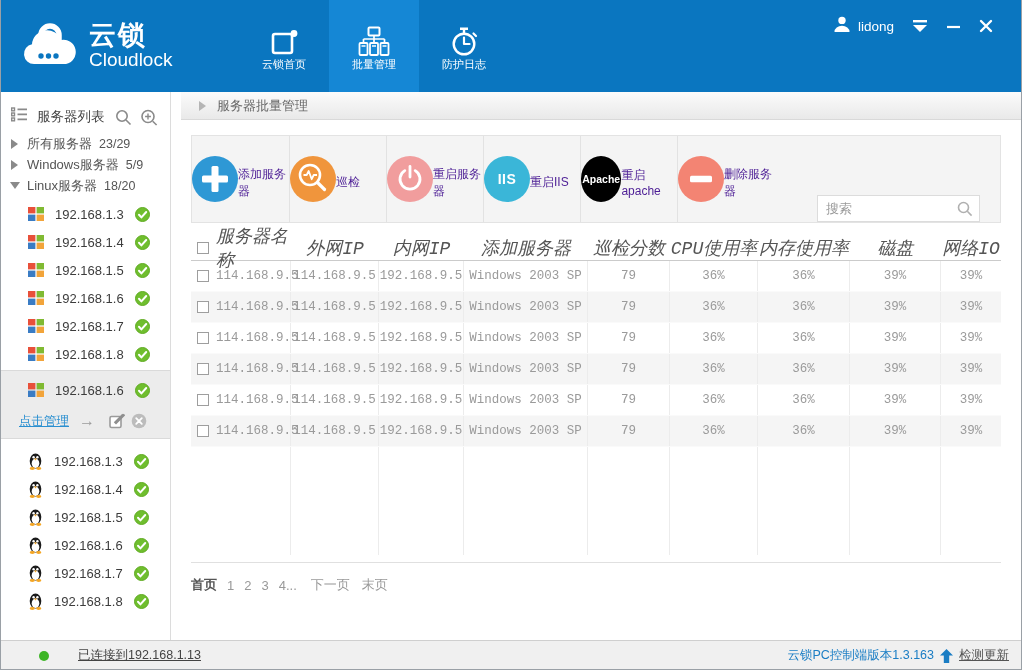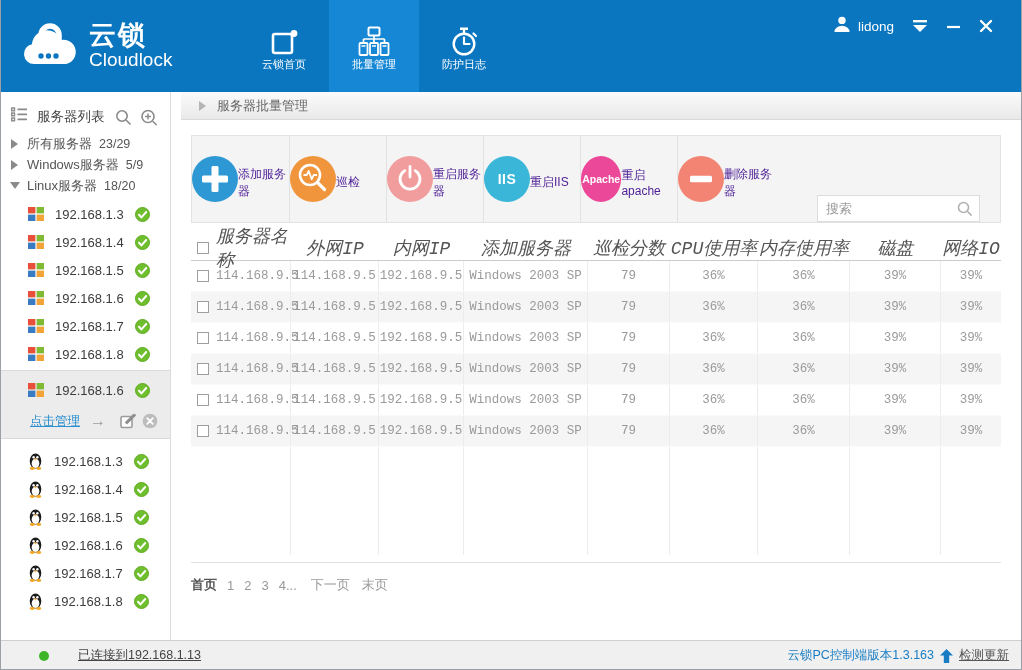--- a/index.html
+++ b/index.html
@@ -39,21 +39,21 @@
   .arr-down { width:0; height:0; border-left:5px solid transparent; border-right:5px solid transparent;
               border-top:7px solid #8a8a8a; margin-right:7px; margin-left:-1px; }
   .tree-count { margin-left:7px; font-size:12.5px; color:#555; }
   .srv-list { margin-top:4px; }
   .srv { height:28px; display:flex; align-items:center; padding-left:27px; font-size:13px;
          color:#3c3c3c; cursor:pointer; }
   .srv .sicon { margin-right:11px; display:flex; }
   .srv .scheck { margin-left:11px; display:flex; }
   .selected-block { background:#ececec; border-top:1px solid #dadada; border-bottom:1px solid #dadada;
                     padding:5px 0 8px; margin-top:2px; }
-  .manage-row { display:flex; align-items:center; padding-left:29px; margin-top:8px; }
+  .manage-row { display:flex; align-items:center; padding-left:18px; margin-top:8px; }
   .manage-link { font-size:12.5px; color:#2a8fd0; text-decoration:underline; cursor:pointer; }
   .manage-arrow { color:#9b9b9b; font-size:16px; margin:0 8px 0 10px; }
   .mini-icon { margin-left:6px; cursor:pointer; display:flex; }
   .linux-list { margin-top:8px; }
 
   
   .main { flex:1; display:flex; flex-direction:column; background:#fff; }
   .breadcrumb { height:28px; margin-left:10px; background:linear-gradient(#fbfbfb,#e9e9e9);
                 border-bottom:1px solid #d9d9d9; display:flex; align-items:center;
                 padding-left:18px; font-size:13px; color:#666; }
@@ -550,21 +550,21 @@
             </span>
             <span class="lbl">重启服务器</span>
           </div>
           <div class="tbtn">
             <span class="circ" style="background: rgb(58, 182, 216);">
               <span class="badge-iis">IIS</span>
             </span>
             <span class="lbl">重启IIS</span>
           </div>
           <div class="tbtn">
-            <span class="circ" style="background: #ec4899;">
+            <span class="circ" style="background: #000000;">
               <span class="badge-apache">Apache</span>
             </span>
             <span class="lbl">重启apache</span>
           </div>
           <div class="tbtn">
             <span class="circ" style="background: rgb(243, 132, 115);">
               <svg width="46" height="46" viewBox="0 0 46 46">
                   <rect x="12" y="19.8" width="22" height="6.5" rx="1.5" fill="#fff"></rect>
                 </svg>
             </span>

